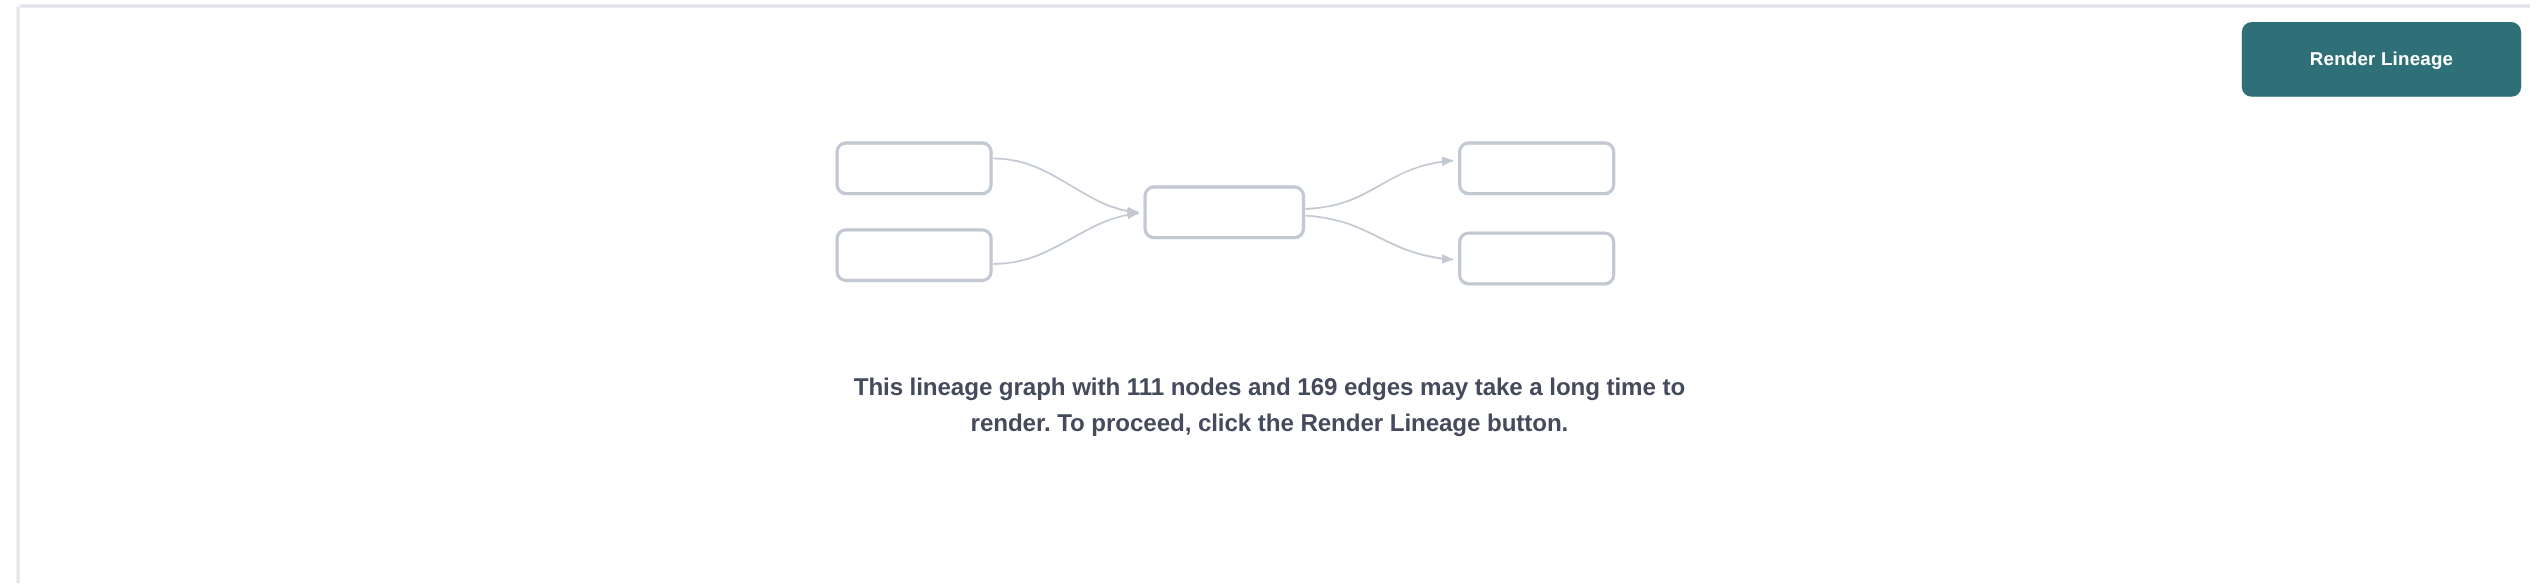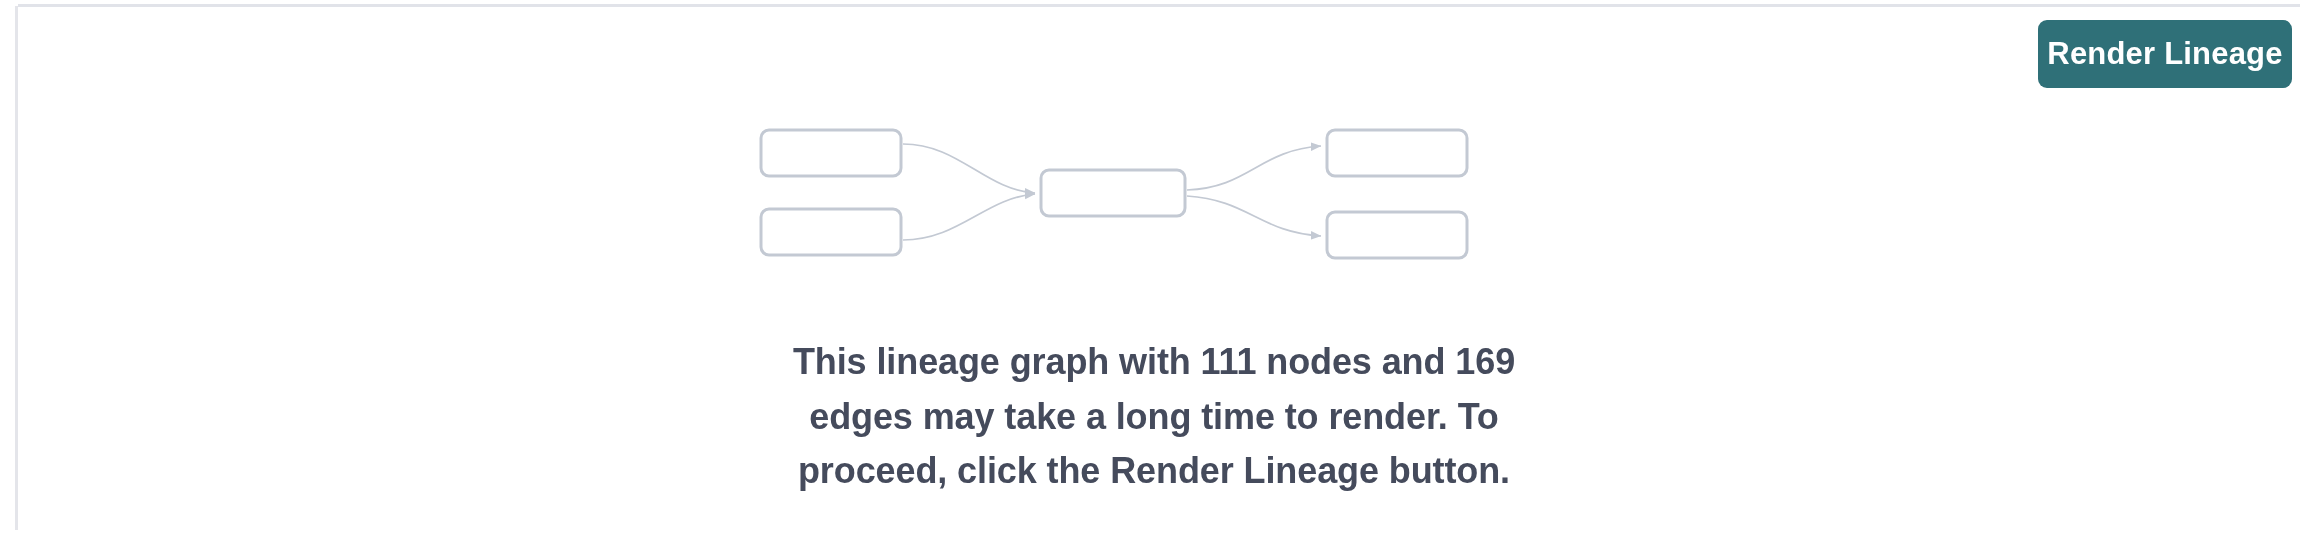--- a/index.html
+++ b/index.html
@@ -45,21 +45,21 @@
     position: absolute;
     left: 2038px;
     top: 20px;
     width: 254px;
     height: 68px;
     background: #2f7078;
     color: #ffffff;
     border: none;
     border-radius: 9px;
     font-family: "Liberation Sans", sans-serif;
-    font-size: 31px;
+    font-size: 17px;
     font-weight: bold;
     letter-spacing: 0.2px;
     cursor: pointer;
     display: flex;
     align-items: center;
     justify-content: center;
     padding: 0;
   }
 
   
@@ -82,21 +82,21 @@
     height: 145px;
     display: block;
   }
 
   .empty-message {
     margin-top: 62px;
     width: 770px;
     text-align: center;
     color: #454b5c;
     font-family: "Liberation Sans", sans-serif;
-    font-size: 36px;
+    font-size: 22px;
     font-weight: bold;
     line-height: 1.52;
     letter-spacing: -0.1px;
     pointer-events: auto;
   }
 </style>
 </head>
 <body>
 
 <div class="screen">

